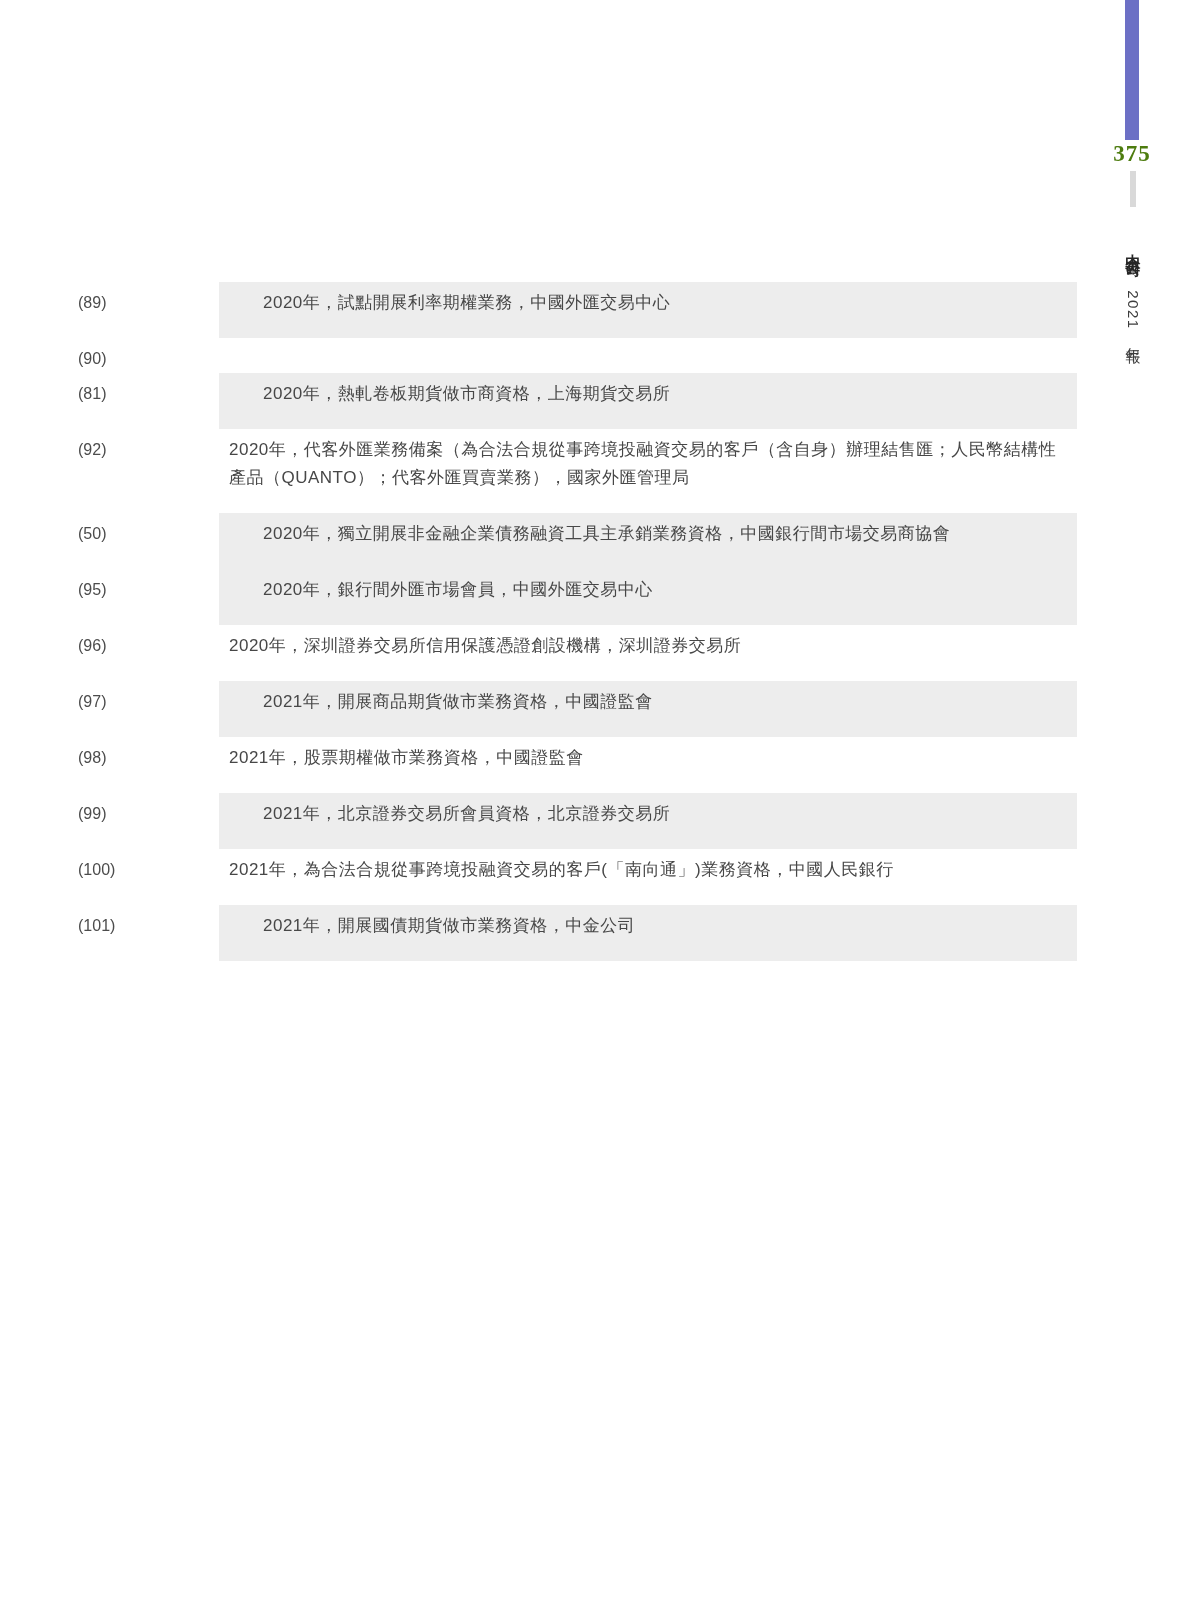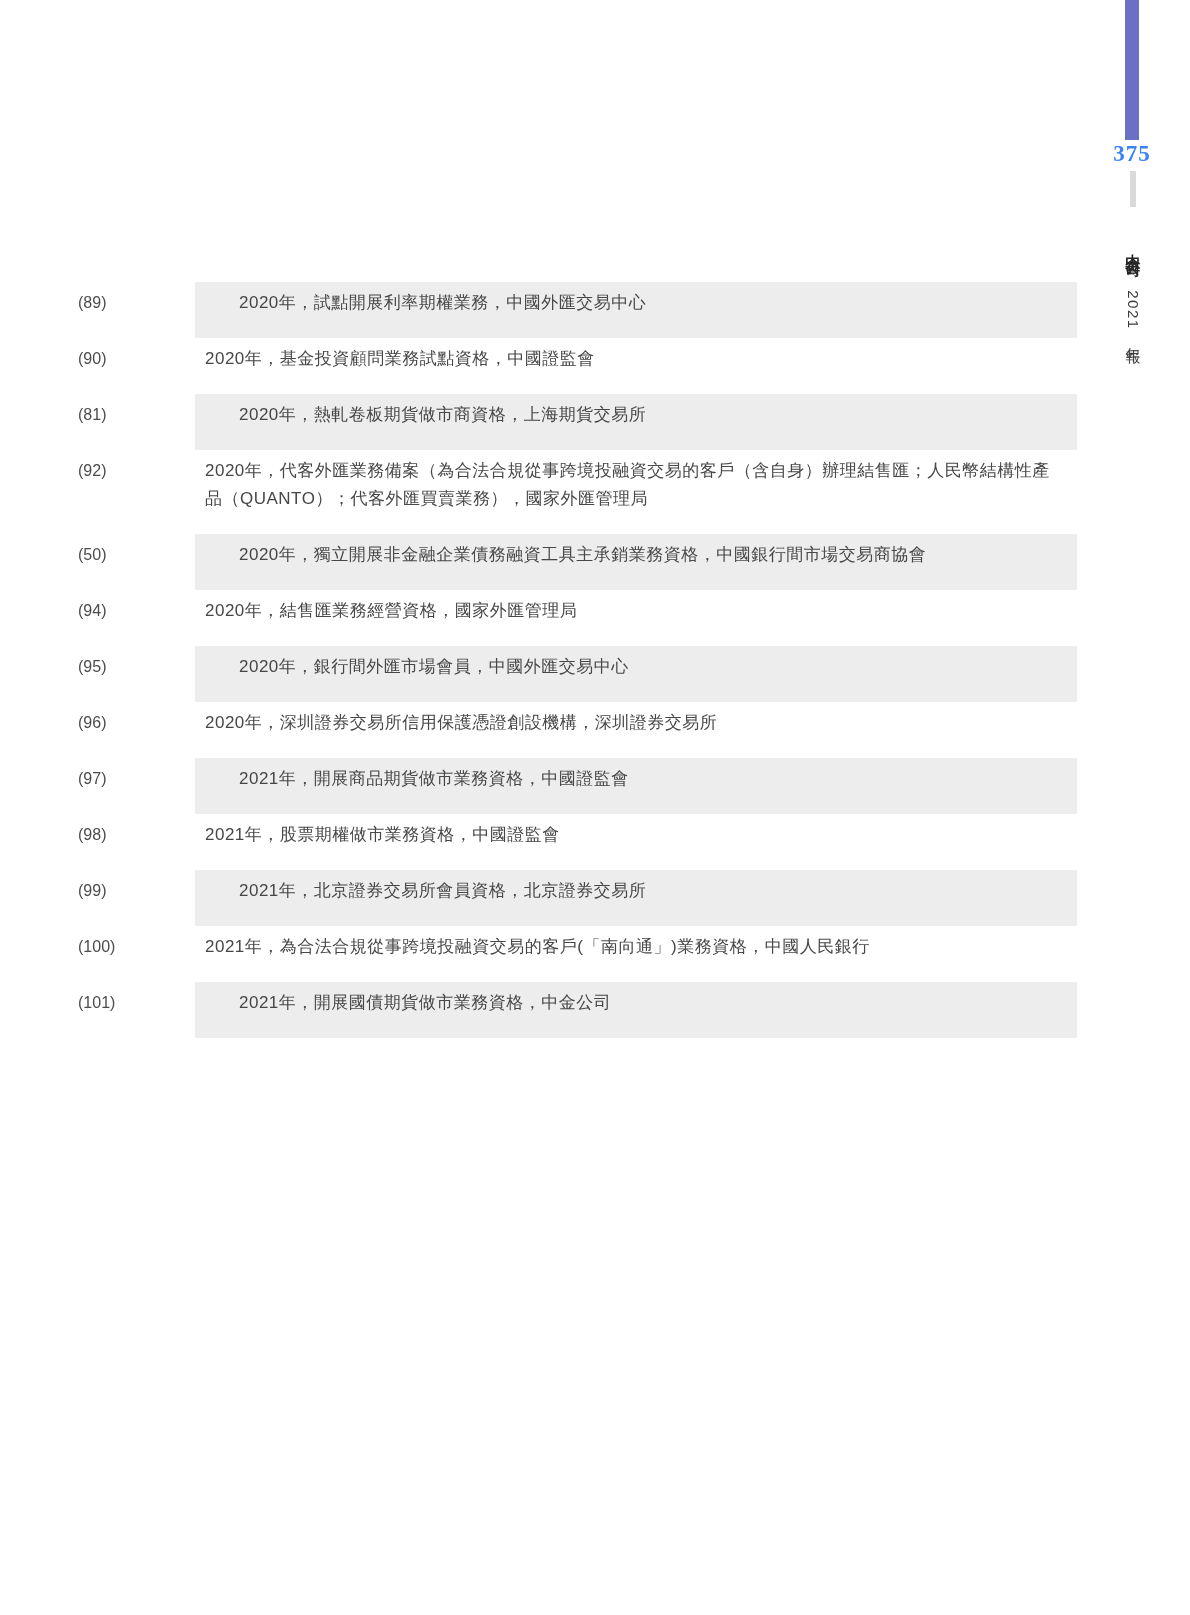--- a/index.html
+++ b/index.html
@@ -27,21 +27,21 @@
     background: var(--accent);
   }
   .page-number {
     position: absolute;
     left: 1100px; top: 141px;
     width: 64px;
     text-align: center;
     font-family: "Liberation Serif", serif;
     font-weight: bold;
     font-size: 23px;
-    color: #3b82f6;
+    color: #4d7c0f;
     letter-spacing: 1px;
   }
   .page-tick {
     position: absolute;
     left: 1130px; top: 171px;
     width: 6px; height: 36px;
     background: var(--tick);
   }
   .vertical-caption {
     position: absolute;
@@ -71,20 +71,21 @@
   
   .license-list {
     position: absolute;
     left: 78px; top: 282px;
     width: 999px;
   }
   .row {
     display: flex;
     align-items: stretch;
     font-size: 17px;
+    gap: 24px;
   }
   .row .num {
     flex: none;
     width: 117px;
     padding-top: 7px;
     line-height: 28px;
     font-size: 16px;
     color: #4c4c4c;
   }
   .row .cell {
@@ -114,37 +115,32 @@
   <span class="edition">2021 年報</span>
 </div>
 
 <div class="license-list">
     <div class="row striped">
       <div class="num">(89)</div>
       <div class="cell">2020年，試點開展利率期權業務，中國外匯交易中心</div>
     </div>
     <div class="row">
       <div class="num">(90)</div>
-      <div class="cell">2020年，基金投資顧問業務試點資格，中國證監會</div>
     </div>
     <div class="row striped">
       <div class="num">(81)</div>
       <div class="cell">2020年，熱軋卷板期貨做市商資格，上海期貨交易所</div>
     </div>
     <div class="row">
       <div class="num">(92)</div>
       <div class="cell">2020年，代客外匯業務備案（為合法合規從事跨境投融資交易的客戶（含自身）辦理結售匯；人民幣結構性產品（QUANTO）；代客外匯買賣業務），國家外匯管理局</div>
     </div>
     <div class="row striped">
       <div class="num">(50)</div>
       <div class="cell">2020年，獨立開展非金融企業債務融資工具主承銷業務資格，中國銀行間市場交易商協會</div>
-    </div>
-    <div class="row">
-      <div class="num">(94)</div>
-      <div class="cell">2020年，結售匯業務經營資格，國家外匯管理局</div>
     </div>
     <div class="row striped">
       <div class="num">(95)</div>
       <div class="cell">2020年，銀行間外匯市場會員，中國外匯交易中心</div>
     </div>
     <div class="row">
       <div class="num">(96)</div>
       <div class="cell">2020年，深圳證券交易所信用保護憑證創設機構，深圳證券交易所</div>
     </div>
     <div class="row striped">

